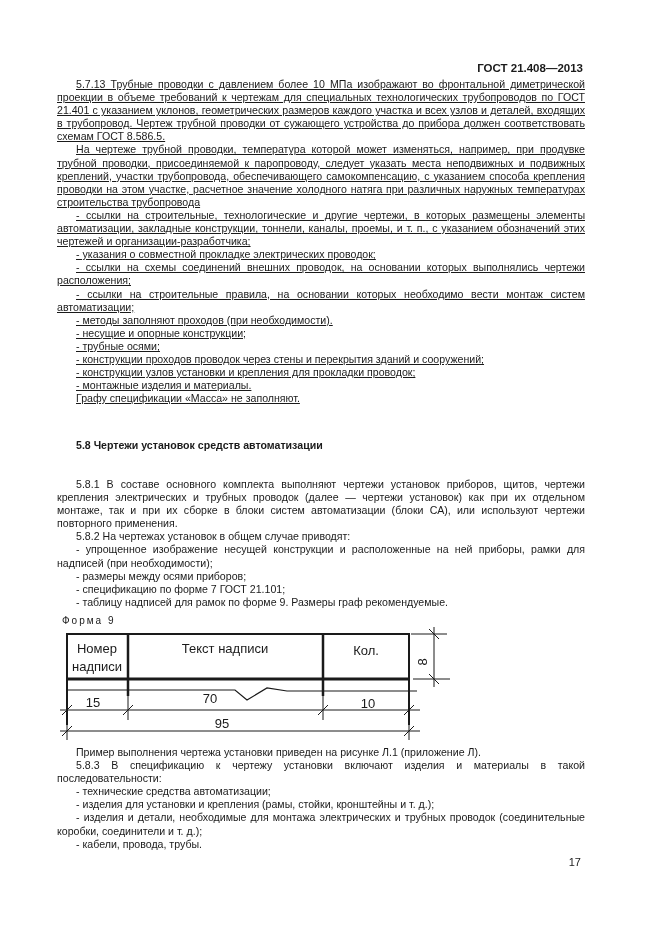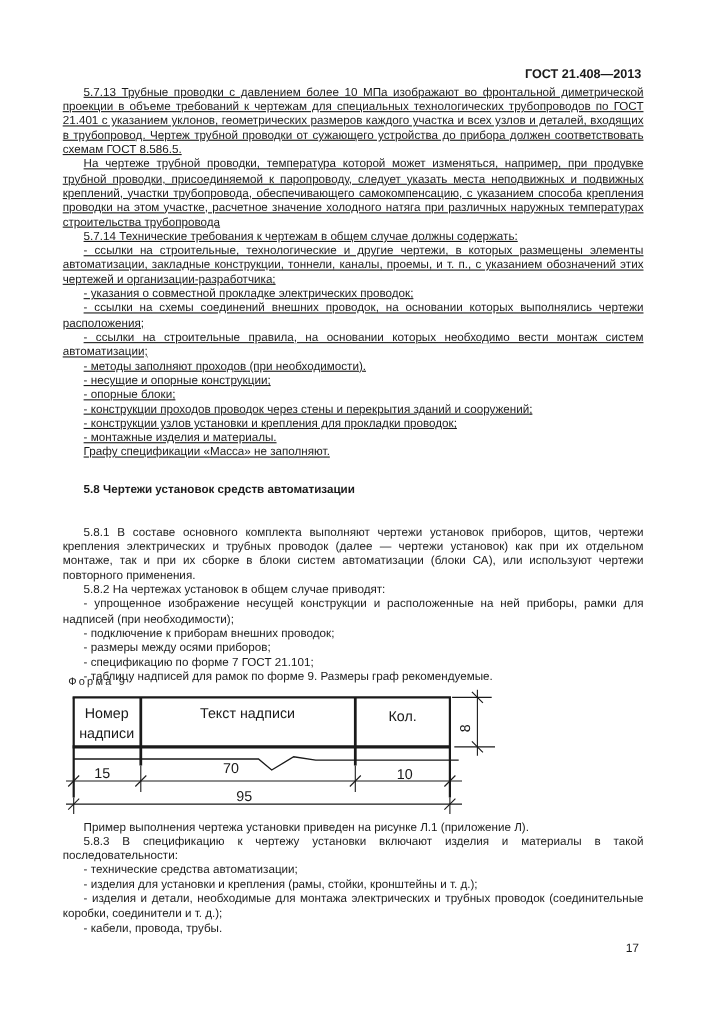--- a/index.html
+++ b/index.html
@@ -18,43 +18,41 @@
 </style>
 </head>
 <body>
 
 <div class="page">
   <div class="header">ГОСТ 21.408—2013</div>
 
   <div class="text" style="top:78px;text-decoration:underline;">
     <p class="p ind">5.7.13 Трубные проводки с давлением более 10 МПа изображают во фронтальной диметрической проекции в объеме требований к чертежам для специальных технологических трубопроводов по ГОСТ 21.401 с указанием уклонов, геометрических размеров каждого участка и всех узлов и деталей, входящих в трубопровод. Чертеж трубной проводки от сужающего устройства до прибора должен соответствовать схемам ГОСТ 8.586.5.</p>
     <p class="p ind">На чертеже трубной проводки, температура которой может изменяться, например, при продувке трубной проводки, присоединяемой к паропроводу, следует указать места неподвижных и подвижных креплений, участки трубопровода, обеспечивающего самокомпенсацию, с указанием способа крепления проводки на этом участке, расчетное значение холодного натяга при различных наружных температурах строительства трубопровода</p>
-    <p class="p ind">5.7.14 Технические требования к чертежам в общем случае должны содержать:</p>
     <p class="p ind">- ссылки на строительные, технологические и другие чертежи, в которых размещены элементы автоматизации, закладные конструкции, тоннели, каналы, проемы, и т. п., с указанием обозначений этих чертежей и организации-разработчика;</p>
     <p class="p ind">- указания о совместной прокладке электрических проводок;</p>
     <p class="p ind">- ссылки на схемы соединений внешних проводок, на основании которых выполнялись чертежи расположения;</p>
     <p class="p ind">- ссылки на строительные правила, на основании которых необходимо вести монтаж систем автоматизации;</p>
     <p class="p ind">- методы заполняют проходов (при необходимости).</p>
     <p class="p ind">- несущие и опорные конструкции;</p>
-    <p class="p ind">- опорные блоки;</p>
+    <p class="p ind">- трубные осями;</p>
     <p class="p ind">- конструкции проходов проводок через стены и перекрытия зданий и сооружений;</p>
     <p class="p ind">- конструкции узлов установки и крепления для прокладки проводок;</p>
     <p class="p ind">- монтажные изделия и материалы.</p>
     <p class="p ind">Графу спецификации «Масса» не заполняют.</p>
   </div>
 
   <div class="text" style="top:439px;">
     <p class="heading">5.8 Чертежи установок средств автоматизации</p>
   </div>
 
   <div class="text" style="top:478px;">
     <p class="p ind">5.8.1 В составе основного комплекта выполняют чертежи установок приборов, щитов, чертежи крепления электрических и трубных проводок (далее — чертежи установок) как при их отдельном монтаже, так и при их сборке в блоки систем автоматизации (блоки СА), или используют чертежи повторного применения.</p>
     <p class="p ind">5.8.2 На чертежах установок в общем случае приводят:</p>
     <p class="p ind">- упрощенное изображение несущей конструкции и расположенные на ней приборы, рамки для надписей (при необходимости);</p>
-    <p class="p ind">- подключение к приборам внешних проводок;</p>
     <p class="p ind">- размеры между осями приборов;</p>
     <p class="p ind">- спецификацию по форме 7 ГОСТ 21.101;</p>
     <p class="p ind">- таблицу надписей для рамок по форме 9. Размеры граф рекомендуемые.</p>
   </div>
 
   <div class="forma">Форма 9</div>
 
   <svg class="diagram" width="400" height="115" viewBox="0 0 400 115">
 
     <g stroke="#1a1a1a" fill="none">

